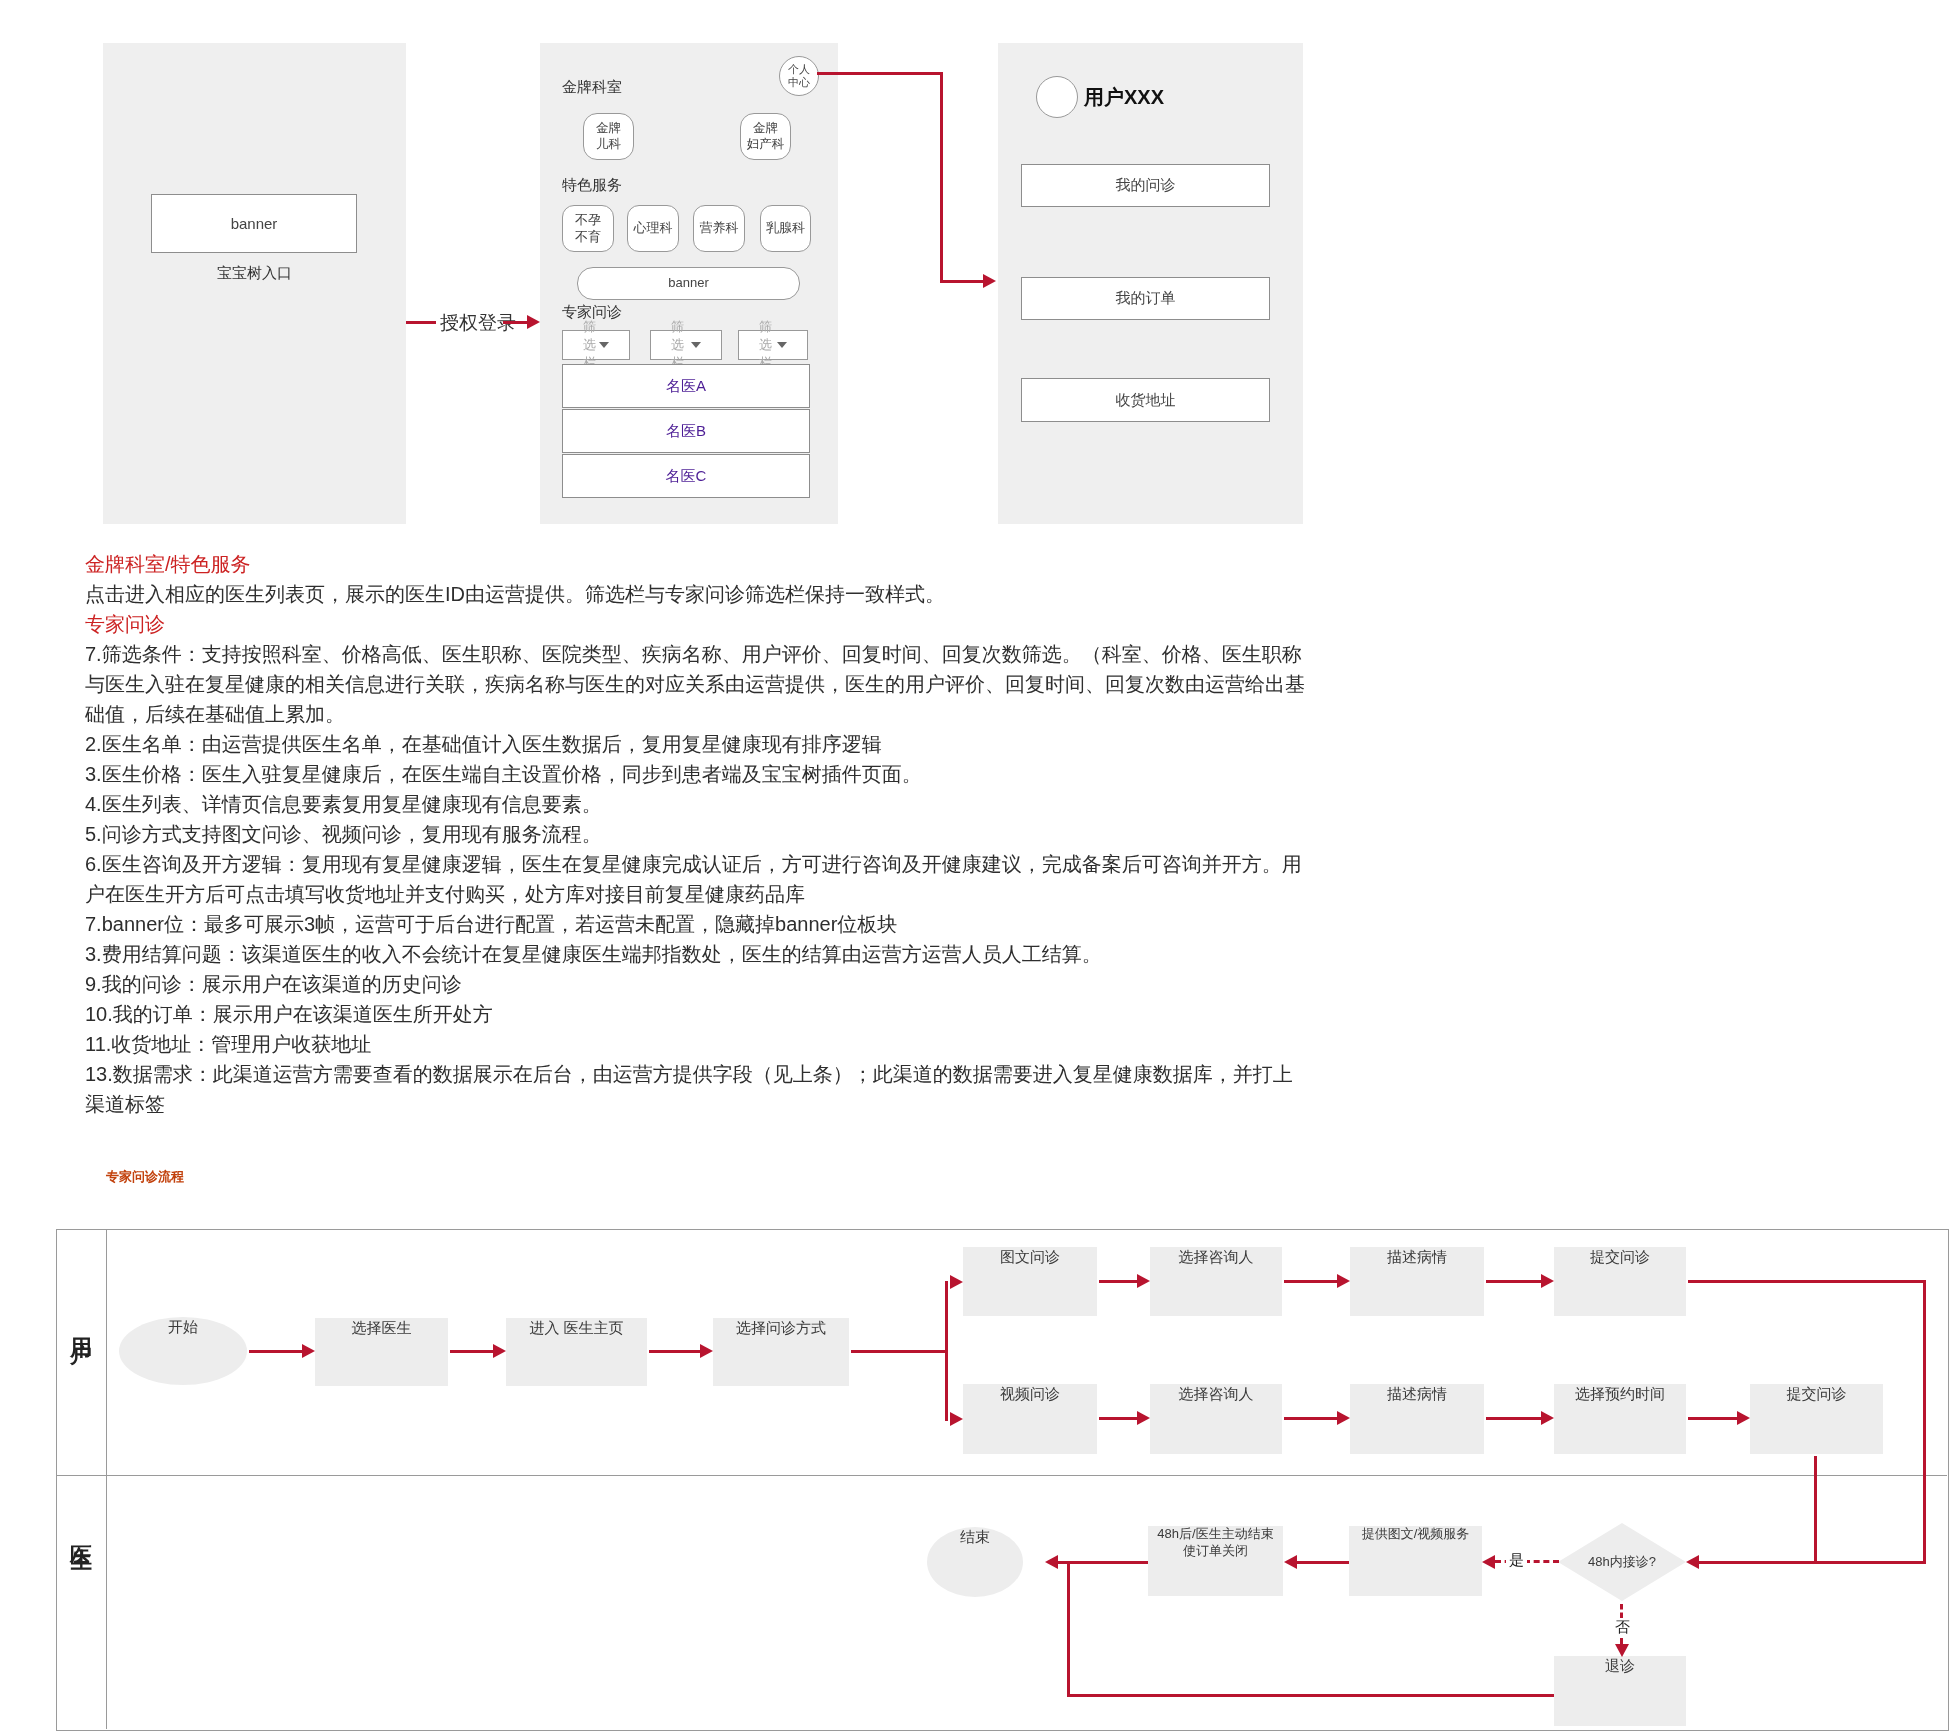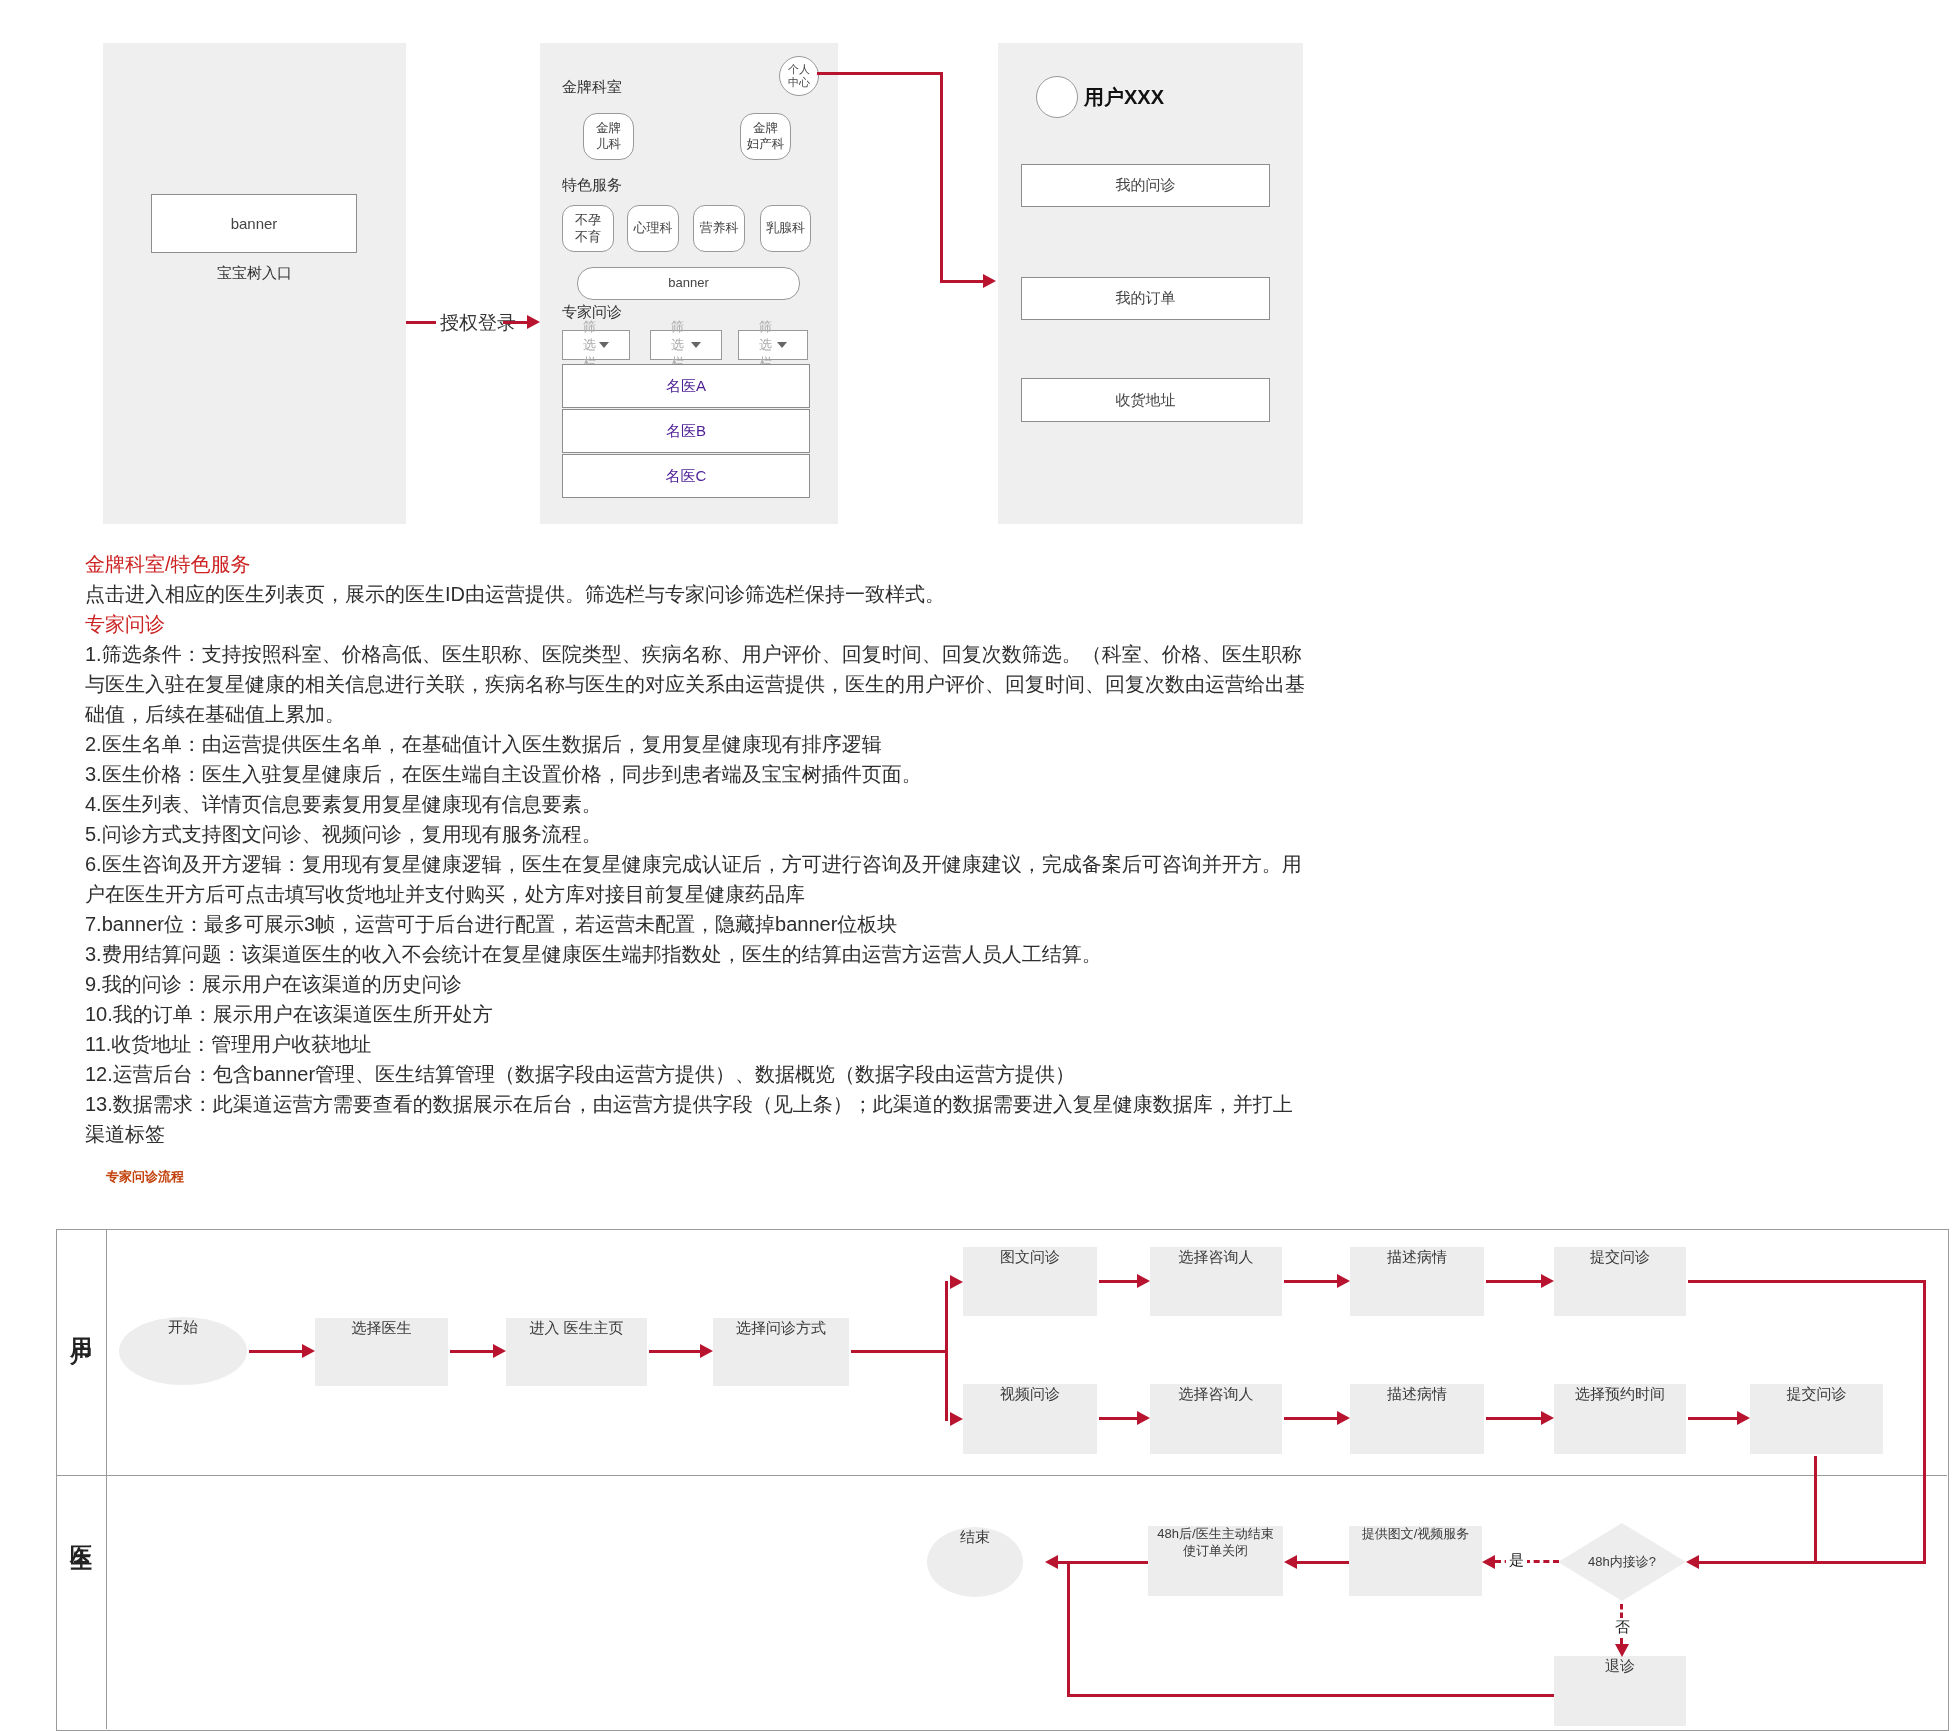--- a/index.html
+++ b/index.html
@@ -134,32 +134,31 @@
     </div>
     <div class="wbox" style="left:23px;top:335px;width:249px;height:44px">
       <span>收货地址</span>
     </div>
   </div>
 
   <div id="notes">
     <p class="rh">金牌科室/特色服务</p>
     <p>点击进入相应的医生列表页，展示的医生ID由运营提供。筛选栏与专家问诊筛选栏保持一致样式。</p>
     <p class="rh">专家问诊</p>
-    <p>1.筛选条件：支持按照科室、价格高低、医生职称、医院类型、疾病名称、用户评价、回复时间、回复次数筛选。（科室、价格、医生职称与医生入驻在复星健康的相关信息进行关联，疾病名称与医生的对应关系由运营提供，医生的用户评价、回复时间、回复次数由运营给出基础值，后续在基础值上累加。</p>
+    <p>7.筛选条件：支持按照科室、价格高低、医生职称、医院类型、疾病名称、用户评价、回复时间、回复次数筛选。（科室、价格、医生职称与医生入驻在复星健康的相关信息进行关联，疾病名称与医生的对应关系由运营提供，医生的用户评价、回复时间、回复次数由运营给出基础值，后续在基础值上累加。</p>
     <p>2.医生名单：由运营提供医生名单，在基础值计入医生数据后，复用复星健康现有排序逻辑</p>
     <p>3.医生价格：医生入驻复星健康后，在医生端自主设置价格，同步到患者端及宝宝树插件页面。</p>
     <p>4.医生列表、详情页信息要素复用复星健康现有信息要素。</p>
     <p>5.问诊方式支持图文问诊、视频问诊，复用现有服务流程。</p>
     <p>6.医生咨询及开方逻辑：复用现有复星健康逻辑，医生在复星健康完成认证后，方可进行咨询及开健康建议，完成备案后可咨询并开方。用户在医生开方后可点击填写收货地址并支付购买，处方库对接目前复星健康药品库</p>
     <p>7.banner位：最多可展示3帧，运营可于后台进行配置，若运营未配置，隐藏掉banner位板块</p>
     <p>3.费用结算问题：该渠道医生的收入不会统计在复星健康医生端邦指数处，医生的结算由运营方运营人员人工结算。</p>
     <p>9.我的问诊：展示用户在该渠道的历史问诊</p>
     <p>10.我的订单：展示用户在该渠道医生所开处方</p>
     <p>11.收货地址：管理用户收获地址</p>
-    <p>12.运营后台：包含banner管理、医生结算管理（数据字段由运营方提供）、数据概览（数据字段由运营方提供）</p>
     <p>13.数据需求：此渠道运营方需要查看的数据展示在后台，由运营方提供字段（见上条）；此渠道的数据需要进入复星健康数据库，并打上渠道标签</p>
   </div>
 
   <div class="secthead" style="left:106px;top:1168px">专家问诊流程</div>
 
   <div id="frame" style="left:56px;top:1229px;width:1891px;height:500px"></div>
   <div class="lane-div" style="left:106px;top:1229px;width:1px;height:500px"></div>
   <div class="lane-div" style="left:56px;top:1475px;width:1891px;height:1px"></div>
   <div class="lane-label" style="left:66px;top:1320px">用户</div>
   <div class="lane-label" style="left:66px;top:1528px">医生</div>

